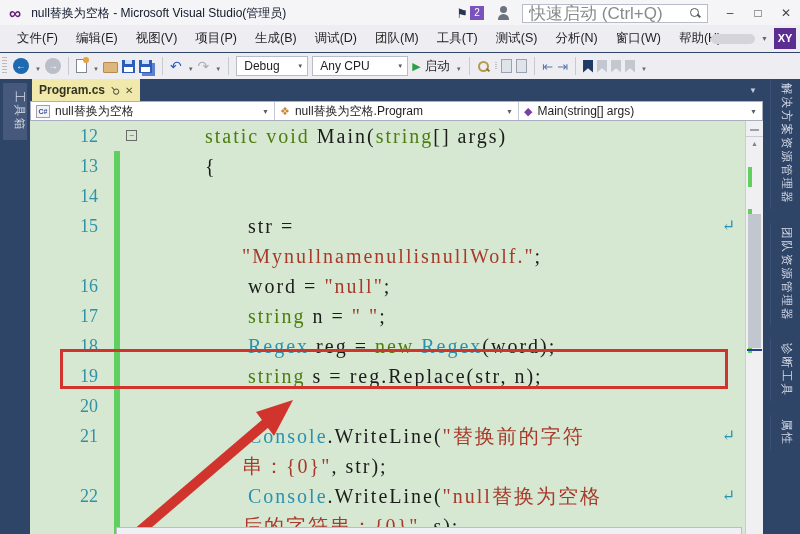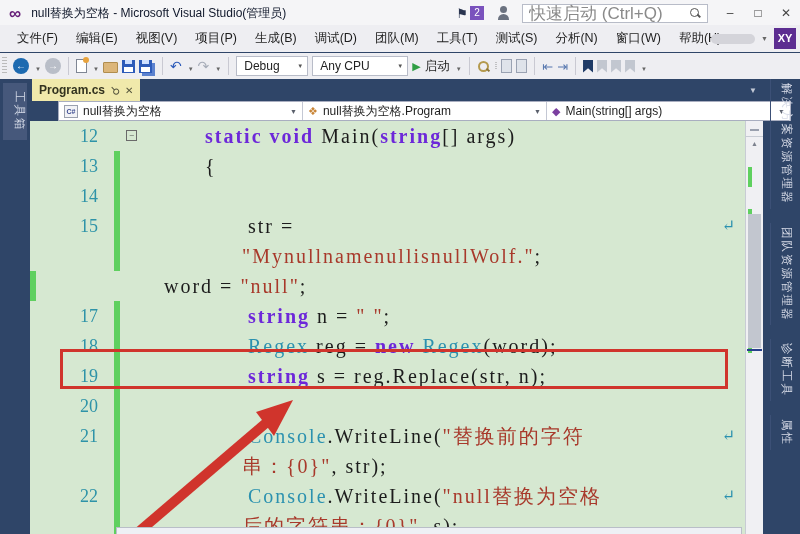--- a/index.html
+++ b/index.html
@@ -76,39 +76,39 @@
 
   
   .tabrow { position:absolute; top:0; left:0; width:733px; height:22px; background:#2f4568; }
   .doc-tab { position:absolute; left:2px; top:0; height:22px; background:#f0e9ab; display:flex; align-items:center; padding:0 7px; gap:6px; }
   .doc-tab .tlabel { font-size:12px; color:#33331f; font-weight:bold; white-space:nowrap; }
   .pin-icon { font-size:11px; color:#55553d; transform:rotate(135deg); display:inline-block; }
   .tab-close { font-size:10px; color:#55553d; }
   .well-overflow { position:absolute; right:6px; top:7px; font-size:8px; color:#c3c9d6; }
 
   
-  .navbar { position:absolute; top:22px; left:0; width:733px; height:20px; background:#fff; border:1px solid #a9aec0; display:flex;margin-left:28px; }
+  .navbar { position:absolute; top:22px; left:0; width:733px; height:20px; background:#fff; border:1px solid #a9aec0; display:flex; }
   .nav-sec { flex:1; display:flex; align-items:center; border-right:1px solid #c4c8d4; padding:0 5px; gap:5px; }
   .nav-sec:last-child { border-right:none; }
   .nav-label { flex:1; font-size:12px; color:#1e1e1e; white-space:nowrap; overflow:hidden; }
   .nav-caret { font-size:7px; color:#5a5f6b; }
   .csproj-icon { width:14px; height:13px; border:1px solid #9aa0ae; background:#f2f3f6; color:#3b4a90; font-size:7px; font-weight:bold; text-align:center; line-height:12px; }
   .class-icon { color:#c98536; font-size:11px; }
   .method-icon { color:#7b3fa0; font-size:11px; }
 
   
   .codearea { position:absolute; top:42px; left:0; width:733px; height:413px; background:#d6e8d1; overflow:hidden; }
   .code-rows { position:absolute; top:0; left:0; width:715px; }
   .crow { display:flex; height:30px; line-height:30px; }
   .lnum { width:84px; text-align:right; padding-right:16px; font-family:"Liberation Serif","DejaVu Serif",serif; font-size:18px; color:#2e93a8; }
   .cbar { width:8px; position:relative; }
   .cbar.on::after { content:""; position:absolute; left:0; top:0; width:6px; height:30px; background:#5fd05f; }
   .cline { position:relative; flex:1; font-family:"Liberation Serif","DejaVu Serif",serif; font-size:20px; letter-spacing:2px; white-space:nowrap; overflow:visible; }
   .cline.l1 { padding-left:83px; } .cline.l2 { padding-left:126px; } .cline.w { padding-left:120px; }
-  .tok-kw { color:#6d28d9;font-weight:bold; } .tok-ty { color:#2b91af; } .tok-st { color:#a8392b; } .tok-pl { color:#1c1c1c; }
+  .tok-kw { color:#4d7c0f; } .tok-ty { color:#2b91af; } .tok-st { color:#a8392b; } .tok-pl { color:#1c1c1c; }
   .fold-box { position:absolute; left:4px; top:9px; width:11px; height:11px; border:1px solid #6a6a6a; background:#d6e8d1; font-size:9px; line-height:9px; text-align:center; color:#444; letter-spacing:0; }
   .wrap-arrow { position:absolute; right:10px; top:0; color:#2b91af; font-size:16px; letter-spacing:0; }
 
   .red-annotation-box { position:absolute; left:30px; top:228px; width:668px; height:40px; border:3px solid #d0342c; background:transparent; }
   .arrow-svg { position:absolute; left:0; top:0; width:733px; height:413px; pointer-events:none; }
   .bottom-strip { position:absolute; left:86px; top:406px; width:626px; height:10px; background:#eef0f5; border:1px solid #b9bec8; }
 
   
   .scrollcol { position:absolute; right:0; top:0; width:18px; height:413px; background:#f0f0f3; border-left:1px solid #c8ccd4; }
   .split-handle { height:16px; border-bottom:1px solid #c8ccd4; background:repeating-linear-gradient(#f0f0f3 0 4px, #9aa0ae 4px 6px) content-box; padding:4px 4px; }
@@ -258,20 +258,21 @@
               <span class="lnum">15</span>
               <span class="cbar on"></span>
               <span class="cline l2"><span class="tok-pl">str =</span><span class="wrap-arrow">↵</span></span>
             </div>
             <div class="crow">
               <span class="lnum"></span>
               <span class="cbar on"></span>
               <span class="cline w"><span class="tok-st">"MynullnamenullisnullWolf."</span><span class="tok-pl">;</span></span>
             </div>
             <div class="crow">
+              <span class="lnum">16</span>
               <span class="cbar on"></span>
               <span class="cline l2"><span class="tok-pl">word = </span><span class="tok-st">"null"</span><span class="tok-pl">;</span></span>
             </div>
             <div class="crow">
               <span class="lnum">17</span>
               <span class="cbar on"></span>
               <span class="cline l2"><span class="tok-kw">string</span><span class="tok-pl"> n = </span><span class="tok-st">" "</span><span class="tok-pl">;</span></span>
             </div>
             <div class="crow">
               <span class="lnum">18</span>

